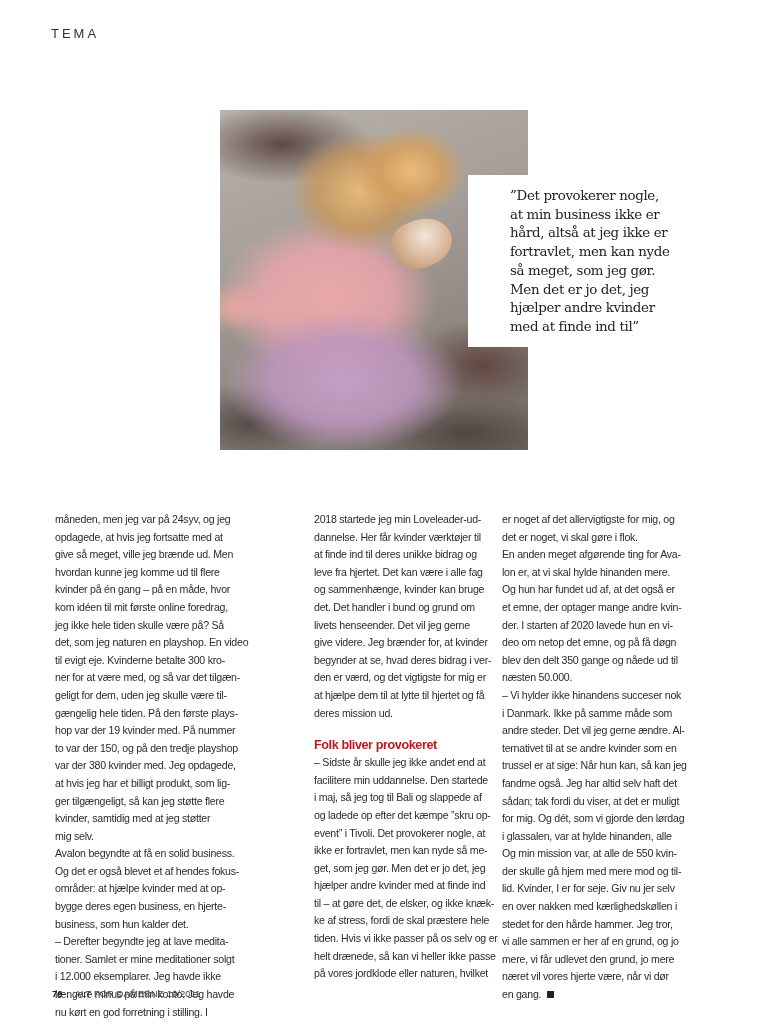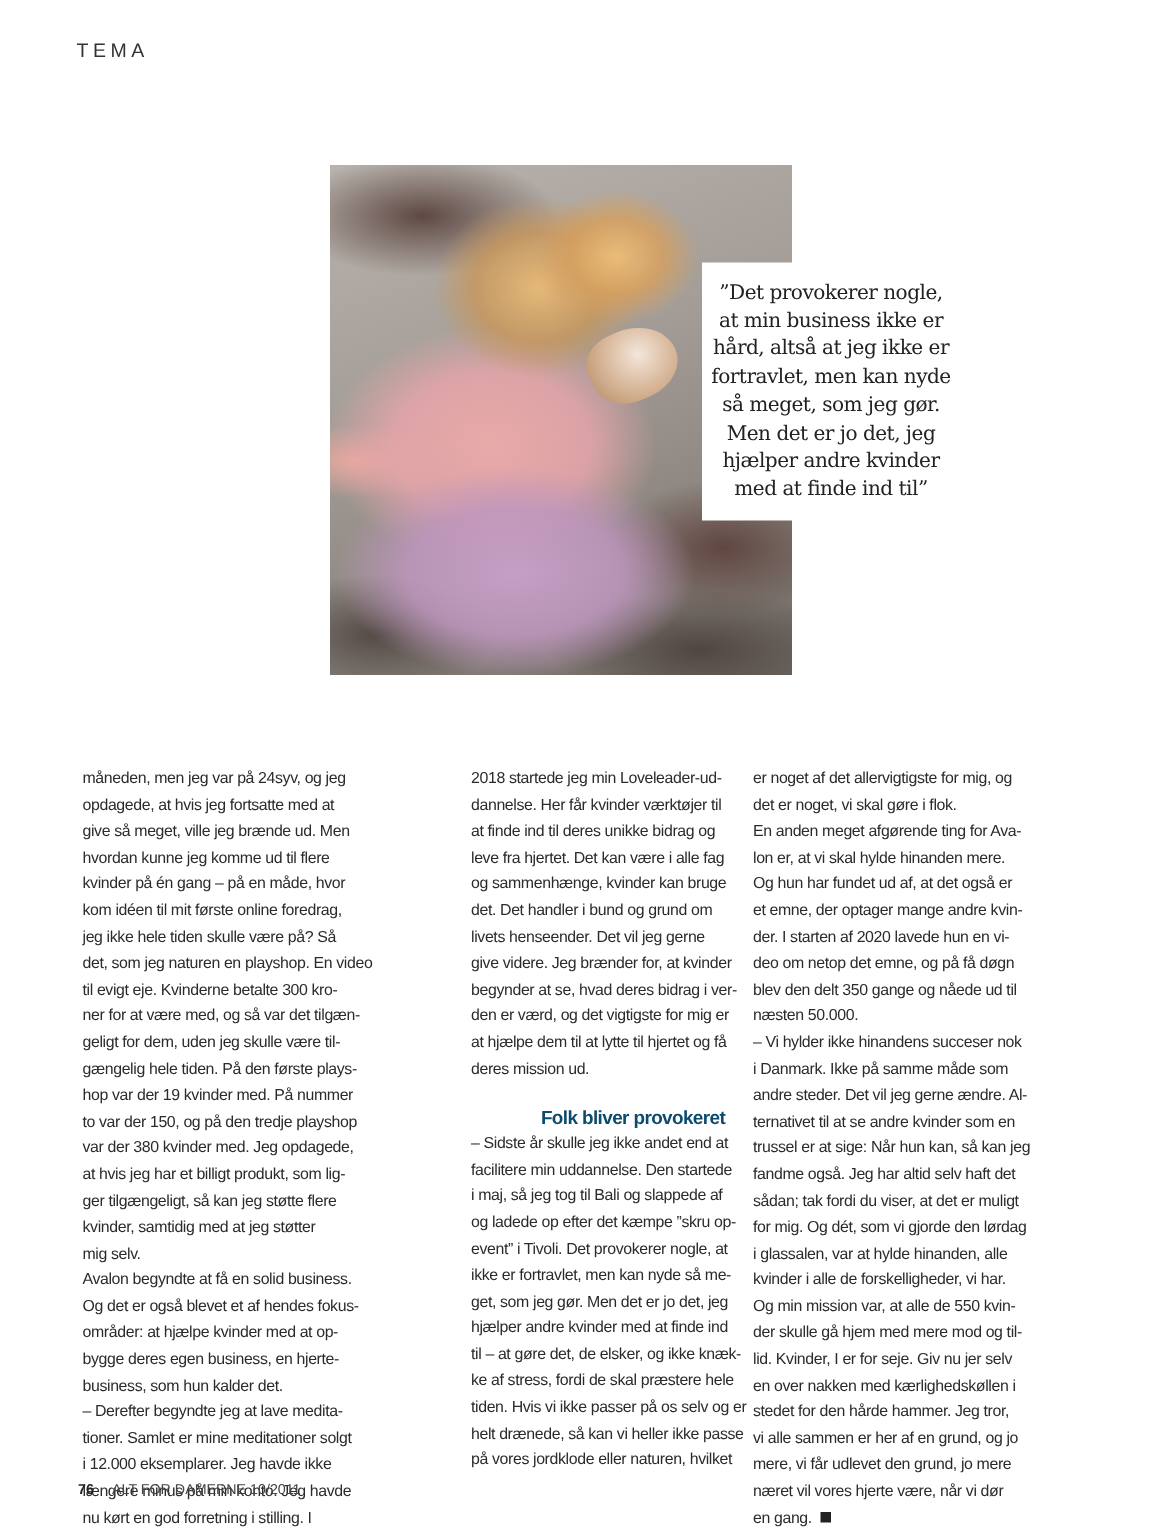--- a/index.html
+++ b/index.html
@@ -33,34 +33,34 @@
     background: radial-gradient(circle at 60% 40%, #f3e6da 0%, #d8b79a 50%, #b48a63 100%);
     transform: rotate(-25deg);
   }
 
   .pull-quote {
     position: absolute; left: 468px; top: 175px; width: 172px; height: 172px;
     background: #ffffff; padding: 12px 6px 0 6px;
     font-family: "DejaVu Serif", serif; font-size: 13.4px; line-height: 18.7px;
     text-align: center; color: #222; letter-spacing: -0.35px;
   }
-  .pull-quote span { display: block; white-space: nowrap; }
+  .pull-quote span { display: block; white-space: nowrap; margin-left: 36px; }
 
   .col {
     position: absolute; top: 511px; width: 216px;
     font-family: Liberation Sans, sans-serif; font-size: 10.6px; line-height: 17.6px;
     color: #2b2b2b; letter-spacing: -0.25px;
   }
   .col span.line { display: block; white-space: nowrap; }
   .col-1 { left: 55px; }
   .col-2 { left: 278px; margin-left: 36px; }
   .col-3 { left: 502px; }
   .subhead {
     display: block; font-weight: bold; font-size: 12.6px; line-height: 18px;
-    margin-top: 14px; letter-spacing: -0.4px; color: #0c4a6e; text-align: center;
+    margin-top: 14px; letter-spacing: -0.4px; color: #b91c1c;
   }
   .end-mark { display: inline-block; width: 7px; height: 7px; background: #222; margin-left: 6px; vertical-align: 0px; }
 
   .footer {
     position: absolute; left: 52px; top: 988px;
     font-family: "Liberation Sans", sans-serif; font-size: 9.5px; color: #444;
   }
   .footer .page-num { font-weight: bold; color: #222; margin-right: 10px; }
 </style>
 </head>
@@ -162,21 +162,20 @@
       <span class="line">næsten 50.000.</span>
       <span class="line">– Vi hylder ikke hinandens succeser nok</span>
       <span class="line">i Danmark. Ikke på samme måde som</span>
       <span class="line">andre steder. Det vil jeg gerne ændre. Al-</span>
       <span class="line">ternativet til at se andre kvinder som en</span>
       <span class="line">trussel er at sige: Når hun kan, så kan jeg</span>
       <span class="line">fandme også. Jeg har altid selv haft det</span>
       <span class="line">sådan; tak fordi du viser, at det er muligt</span>
       <span class="line">for mig. Og dét, som vi gjorde den lørdag</span>
       <span class="line">i glassalen, var at hylde hinanden, alle</span>
-      <span class="line">kvinder i alle de forskelligheder, vi har.</span>
       <span class="line">Og min mission var, at alle de 550 kvin-</span>
       <span class="line">der skulle gå hjem med mere mod og til-</span>
       <span class="line">lid. Kvinder, I er for seje. Giv nu jer selv</span>
       <span class="line">en over nakken med kærlighedskøllen i</span>
       <span class="line">stedet for den hårde hammer. Jeg tror,</span>
       <span class="line">vi alle sammen er her af en grund, og jo</span>
       <span class="line">mere, vi får udlevet den grund, jo mere</span>
       <span class="line">næret vil vores hjerte være, når vi dør</span>
     </div>
   <span class="line"><span>en gang.</span><span class="end-mark"></span></span>

